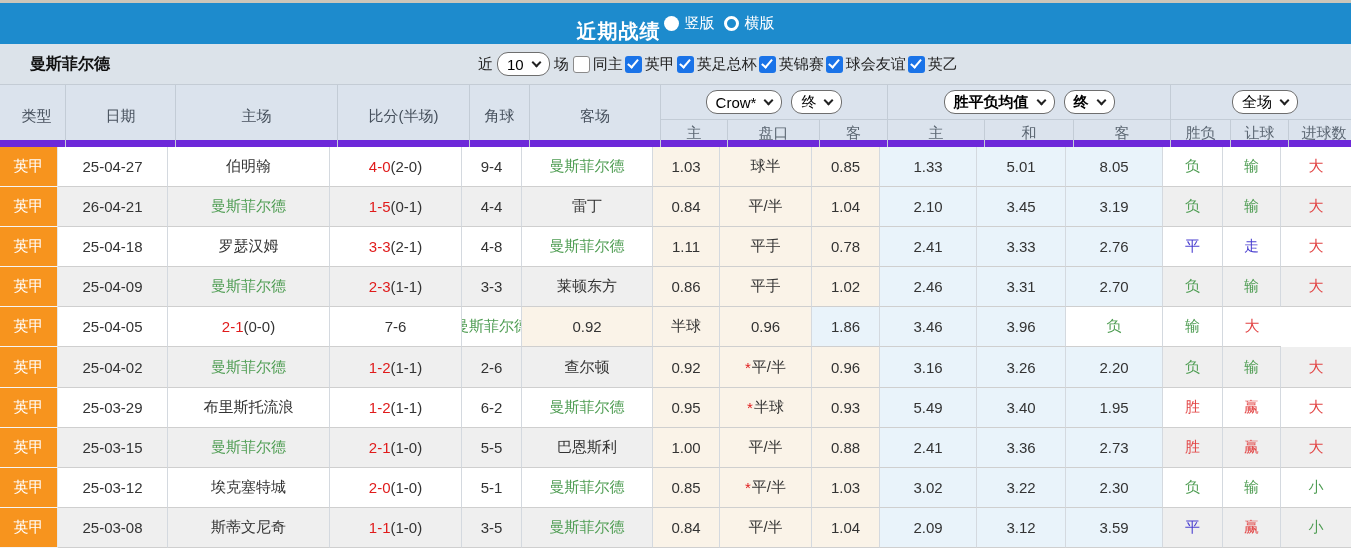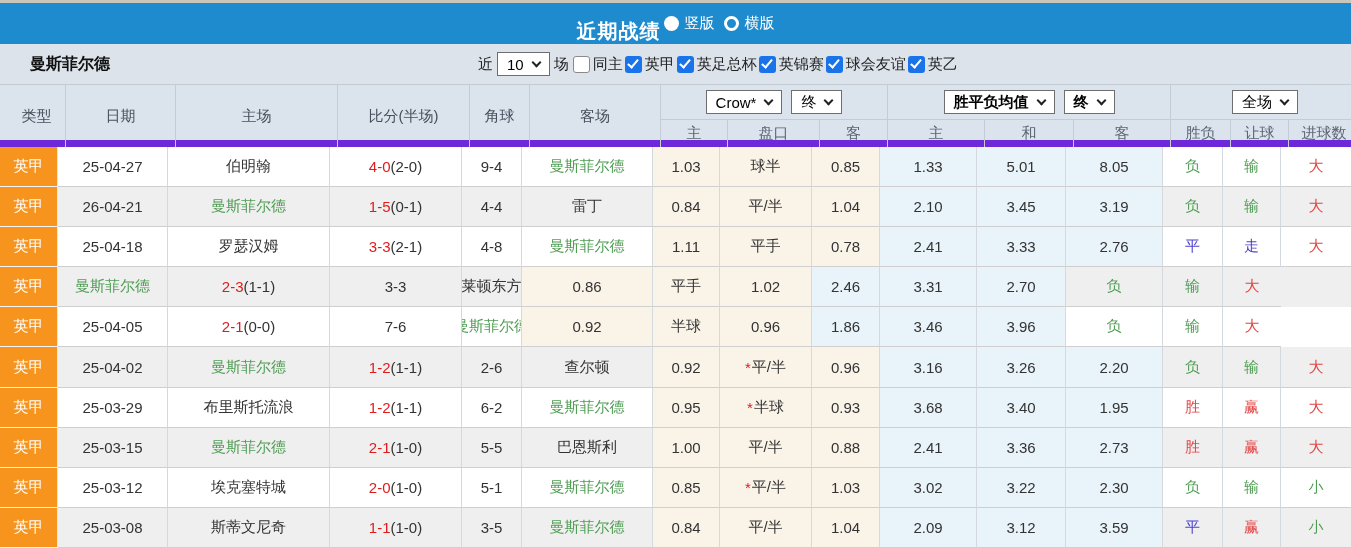--- a/index.html
+++ b/index.html
@@ -26,21 +26,21 @@
   .team { position:absolute; left:30px; font-weight:bold; font-size:16px; color:#111; }
   .filters { position:absolute; left:478px; display:flex; align-items:center; font-size:15px; color:#222; }
   .filters > * { margin-right:4px; }
   .cbwrap { display:inline-flex; align-items:center; gap:3px; cursor:pointer; margin-right:2px; }
   .cb { width:17px; height:17px; border-radius:3px; display:inline-flex; align-items:center; justify-content:center; flex:none; }
   .cb.checked { background:var(--checkbox-blue,#1a73e8); }
   .cb.checked::after { content:""; width:4px; height:9px; border-right:2px solid #fff; border-bottom:2px solid #fff; transform:rotate(40deg); margin-top:-3px; }
   .cb.un { background:#fff; border:1px solid #8a8a8a; }
 
   .sel {
-    background:#fff; border:1px solid #6e6e6e; border-radius:0;
+    background:#fff; border:1px solid #6e6e6e; border-radius:11px;
     display:inline-flex; align-items:center; gap:9px; padding:2px 9px;
     font-size:15px; color:#000; height:24px; cursor:pointer; white-space:nowrap;
   }
   .chev { width:7px; height:7px; border-right:2px solid #222; border-bottom:2px solid #222;
           transform:rotate(45deg); margin-top:-4px; flex:none; }
 
   .grid { display:grid; grid-template-columns:58px 110px 162px 132px 60px 131px 67px 92px 68px 97px 89px 97px 60px 58px 70px; }
 
   .thead { height:62px; background:#dbe3ed; grid-template-rows:34px 28px; font-size:15px; color:#46505c; border-bottom:7px solid #6d28d9;padding-left:8px; }
   .th { grid-row:1/3; display:flex; align-items:center; justify-content:center; border-right:1px solid #c3ccd6; }
@@ -232,20 +232,21 @@
         <div class="cell oddsbg">0.78</div>
         <div class="cell avgbg">2.41</div>
         <div class="cell avgbg">3.33</div>
         <div class="cell avgbg">2.76</div>
         <div class="cell blue">平</div>
         <div class="cell blue">走</div>
         <div class="cell red">大</div>
       </div>
       <div class="row grid">
         <div class="cell league">英甲</div>
+        <div class="cell">25-04-09</div>
         <div class="cell green">曼斯菲尔德</div>
         <div class="cell">
           <span class="score-main">2-3</span>
           <span class="half">(1-1)</span>
         </div>
         <div class="cell">3-3</div>
         <div class="cell">莱顿东方</div>
         <div class="cell oddsbg">0.86</div>
         <div class="cell oddsbg">
           <span>平手</span>
@@ -311,21 +312,21 @@
           <span class="half">(1-1)</span>
         </div>
         <div class="cell">6-2</div>
         <div class="cell green">曼斯菲尔德</div>
         <div class="cell oddsbg">0.95</div>
         <div class="cell oddsbg">
           <span class="star">*</span>
           <span>半球</span>
         </div>
         <div class="cell oddsbg">0.93</div>
-        <div class="cell avgbg">3.68</div>
+        <div class="cell avgbg">5.49</div>
         <div class="cell avgbg">3.40</div>
         <div class="cell avgbg">1.95</div>
         <div class="cell red">胜</div>
         <div class="cell red">赢</div>
         <div class="cell red">大</div>
       </div>
       <div class="row grid">
         <div class="cell league">英甲</div>
         <div class="cell">25-03-15</div>
         <div class="cell green">曼斯菲尔德</div>

